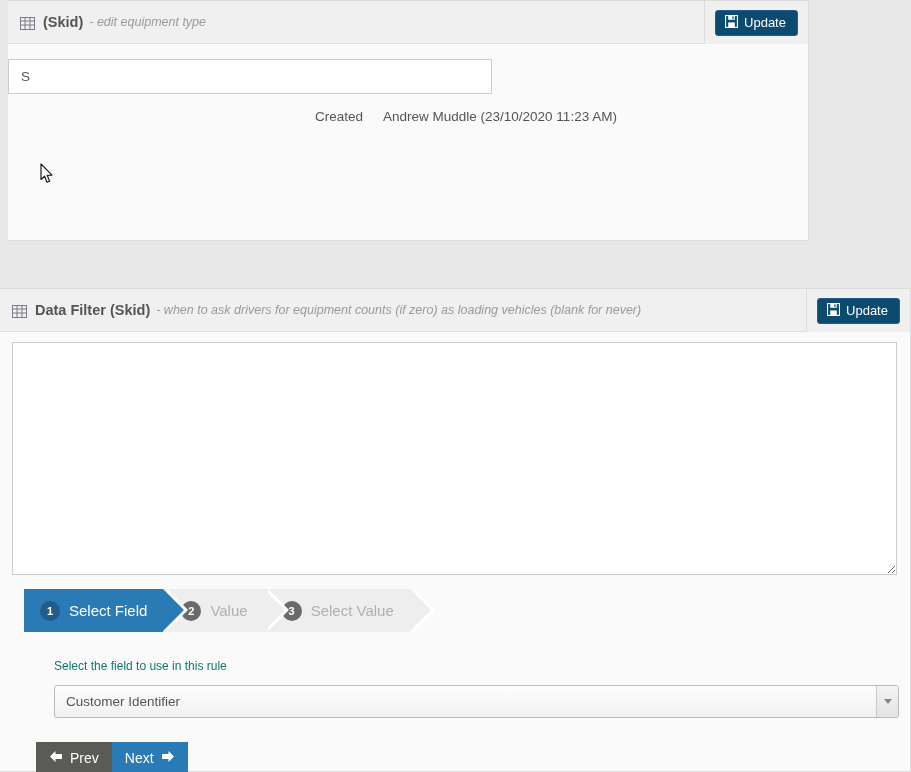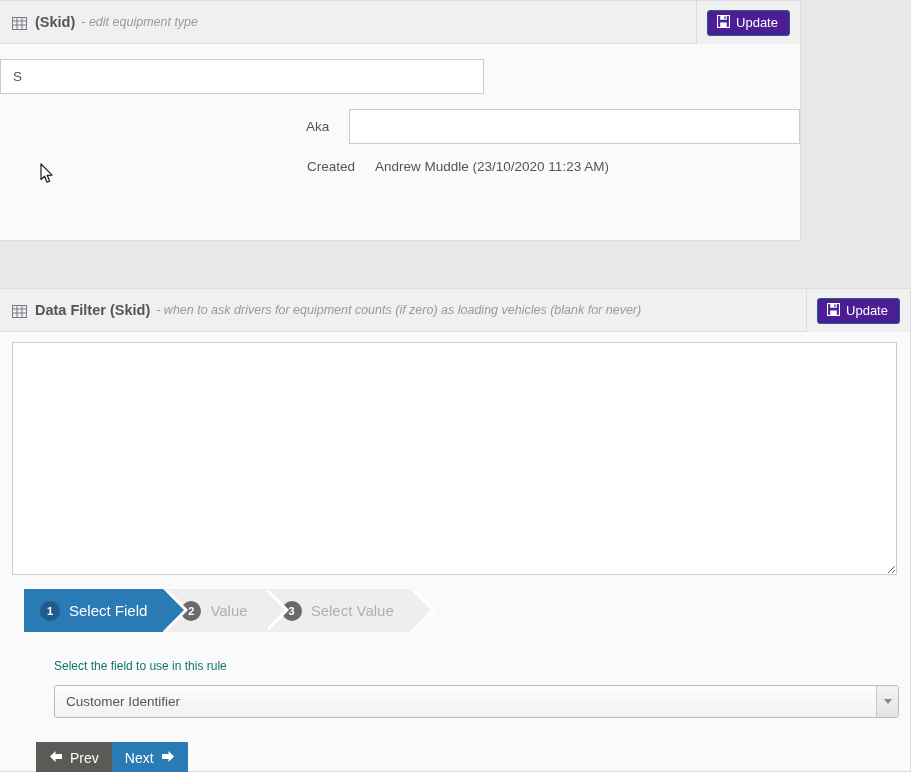--- a/index.html
+++ b/index.html
@@ -64,37 +64,37 @@
     height: 43px;
     width: 104px;
     border-left: 1px solid #ddd;
     background: #f0f0f0;
     display: flex;
     align-items: center;
     justify-content: center;
     box-sizing: border-box;
   }
   .btn-update {
-    background: #4c1d95;
+    background: #0c4a6e;
     color: #fff;
     border: 1px solid #245d90;
     border-radius: 3px;
     height: 26px;
     padding: 0 11px 0 9px;
     font-size: 13px;
     font-family: "Liberation Sans", sans-serif;
     display: flex;
     align-items: center;
     gap: 6px;
     cursor: pointer;
     line-height: 1;
   }
 
   
-  #panel-equipment { position: absolute; left: 0; top: 0; width: 801px; height: 241px; }
+  #panel-equipment { position: absolute; left: 8px; top: 0; width: 801px; height: 241px; }
   .form-body { padding: 0; }
   .form-row {
     display: flex;
     align-items: center;
     margin-bottom: 15px;
   }
   .form-row:first-child { margin-top: 15px; }
   .form-label {
     width: 375px;
     text-align: right;
@@ -318,24 +318,20 @@
     </div>
   </div>
 
   <div class="form-body">
 
 
     <div class="form-row">
       <input class="form-input" type="text" value="S" style="">
     </div>
 
-    <div class="form-row">
-      <div class="form-label">Aka</div>
-      <input class="form-input" type="text" value="" style="">
-    </div>
 
     <div class="form-row row-created">
       <div class="form-label">Created</div>
       <div class="form-static">Andrew Muddle (23/10/2020 11:23 AM)</div>
     </div>
 
   </div>
 </div>
 
 <div class="panel" id="panel-datafilter">

